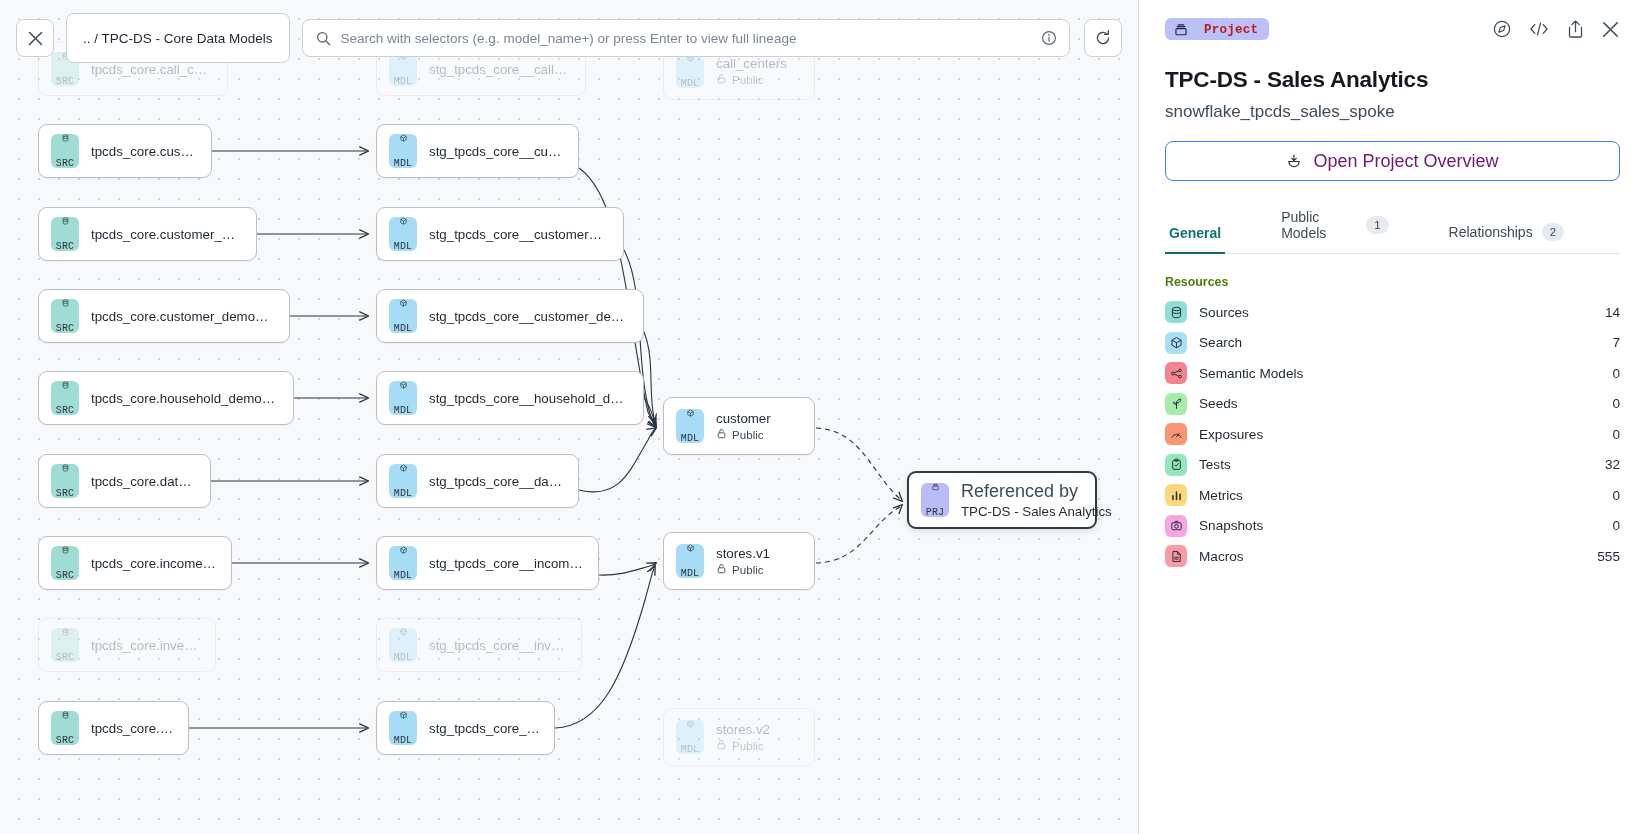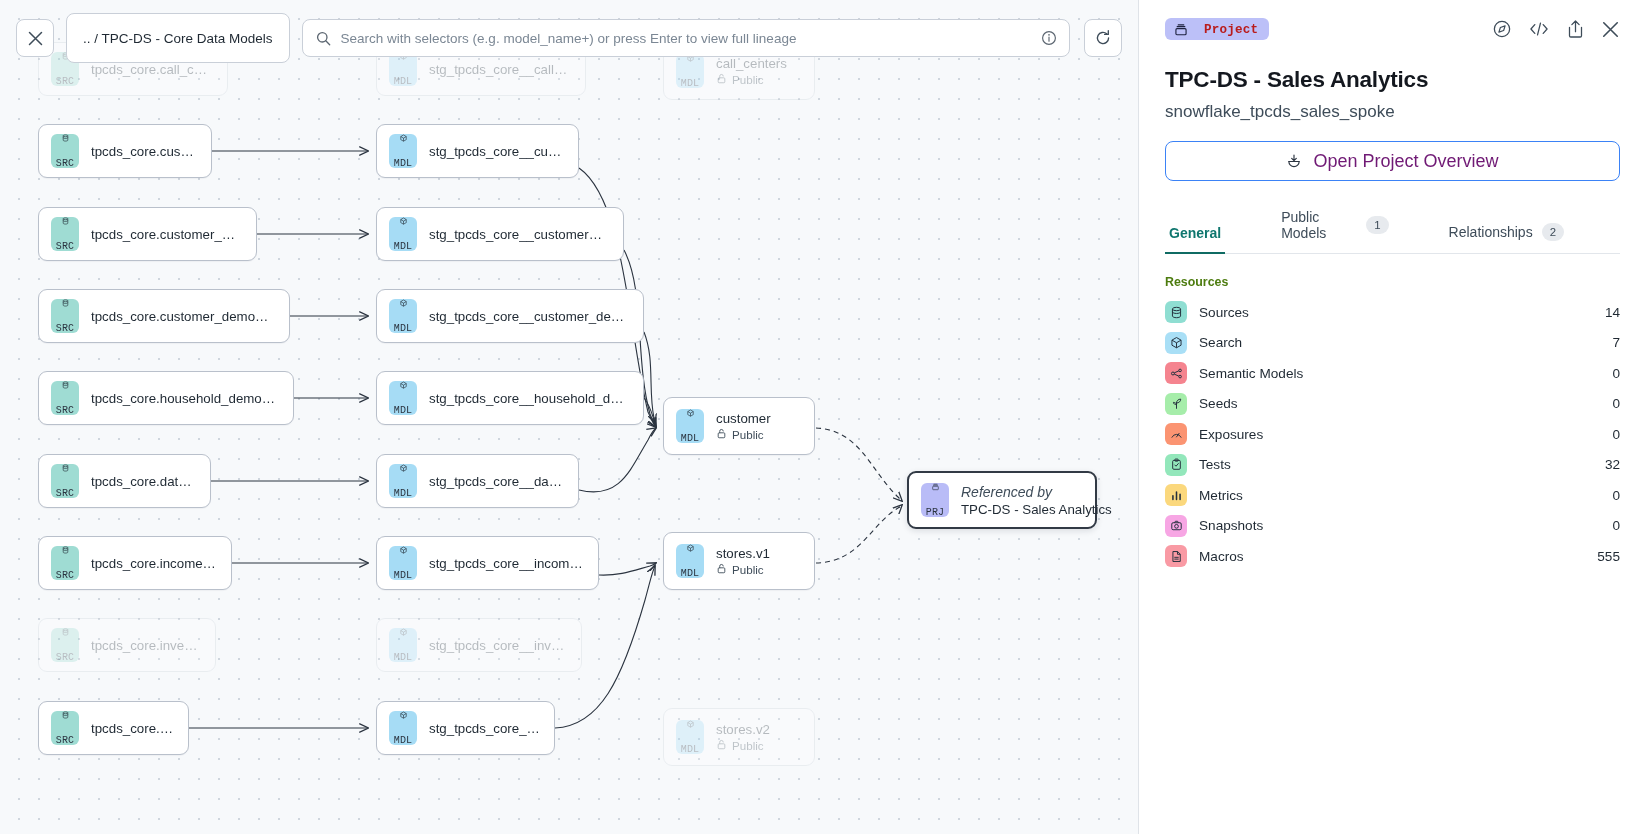--- a/index.html
+++ b/index.html
@@ -97,21 +97,21 @@
 
   .node-txt { display: flex; flex-direction: column; gap: 2px; min-width: 0; }
   .node-name {
     font-size: 13.3px; color: #1f2933; white-space: nowrap;
     overflow: hidden; text-overflow: ellipsis;
   }
   .node-sub {
     font-size: 11.6px; color: #3e4c59;
     display: flex; align-items: center; gap: 5px;
   }
-  .node-kicker { font-size: 14px; color: #3e4c59; font-style: italic; }
+  .node-kicker { font-size: 18px; color: #3e4c59; }
   .node-title2 { font-size: 13.3px; color: #1f2933; white-space: nowrap; }
 
   
   .panel {
     width: 509px; height: 834px;
     background: #ffffff;
     padding: 18px 28px 0 26px;
     position: relative;
   }
   .panel-top { display: flex; align-items: center; justify-content: space-between; }

